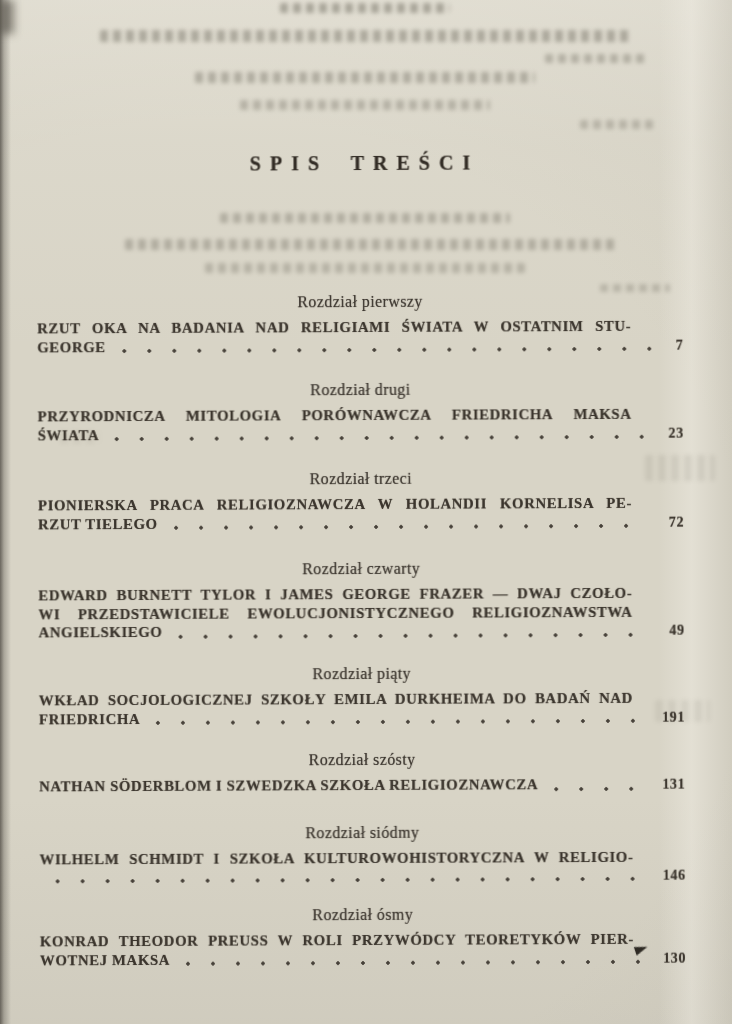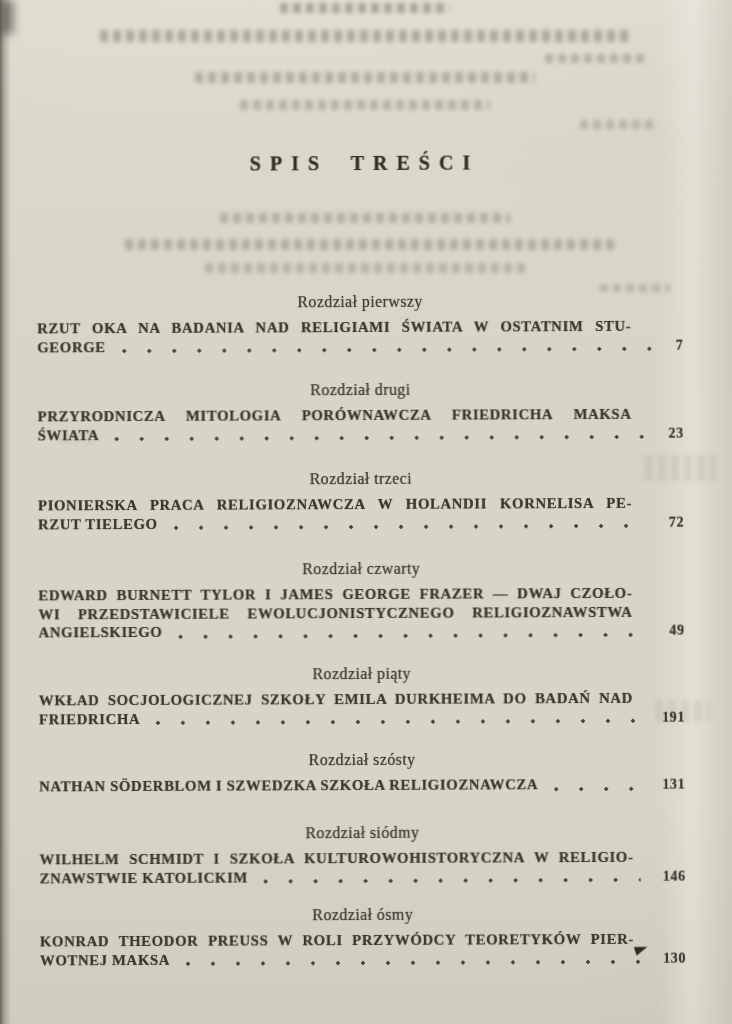--- a/index.html
+++ b/index.html
@@ -160,21 +160,20 @@
         <span class="pageno">131</span>
       </div>
     </div>
   </section>
 
   <section class="chapter" style="top:824px">
     <div class="chapter-heading">Rozdział siódmy</div>
     <div class="chapter-title">
       <div class="jline">WILHELM SCHMIDT I SZKOŁA KULTUROWOHISTORYCZNA W RELIGIO-</div>
       <div class="lastline">
-        <span class="ltext">ZNAWSTWIE KATOLICKIM</span>
         <span class="leader"></span>
         <span class="pageno">146</span>
       </div>
     </div>
   </section>
 
   <section class="chapter" style="top:906px">
     <div class="chapter-heading">Rozdział ósmy</div>
     <div class="chapter-title">
       <div class="jline">KONRAD THEODOR PREUSS W ROLI PRZYWÓDCY TEORETYKÓW PIER-</div>

